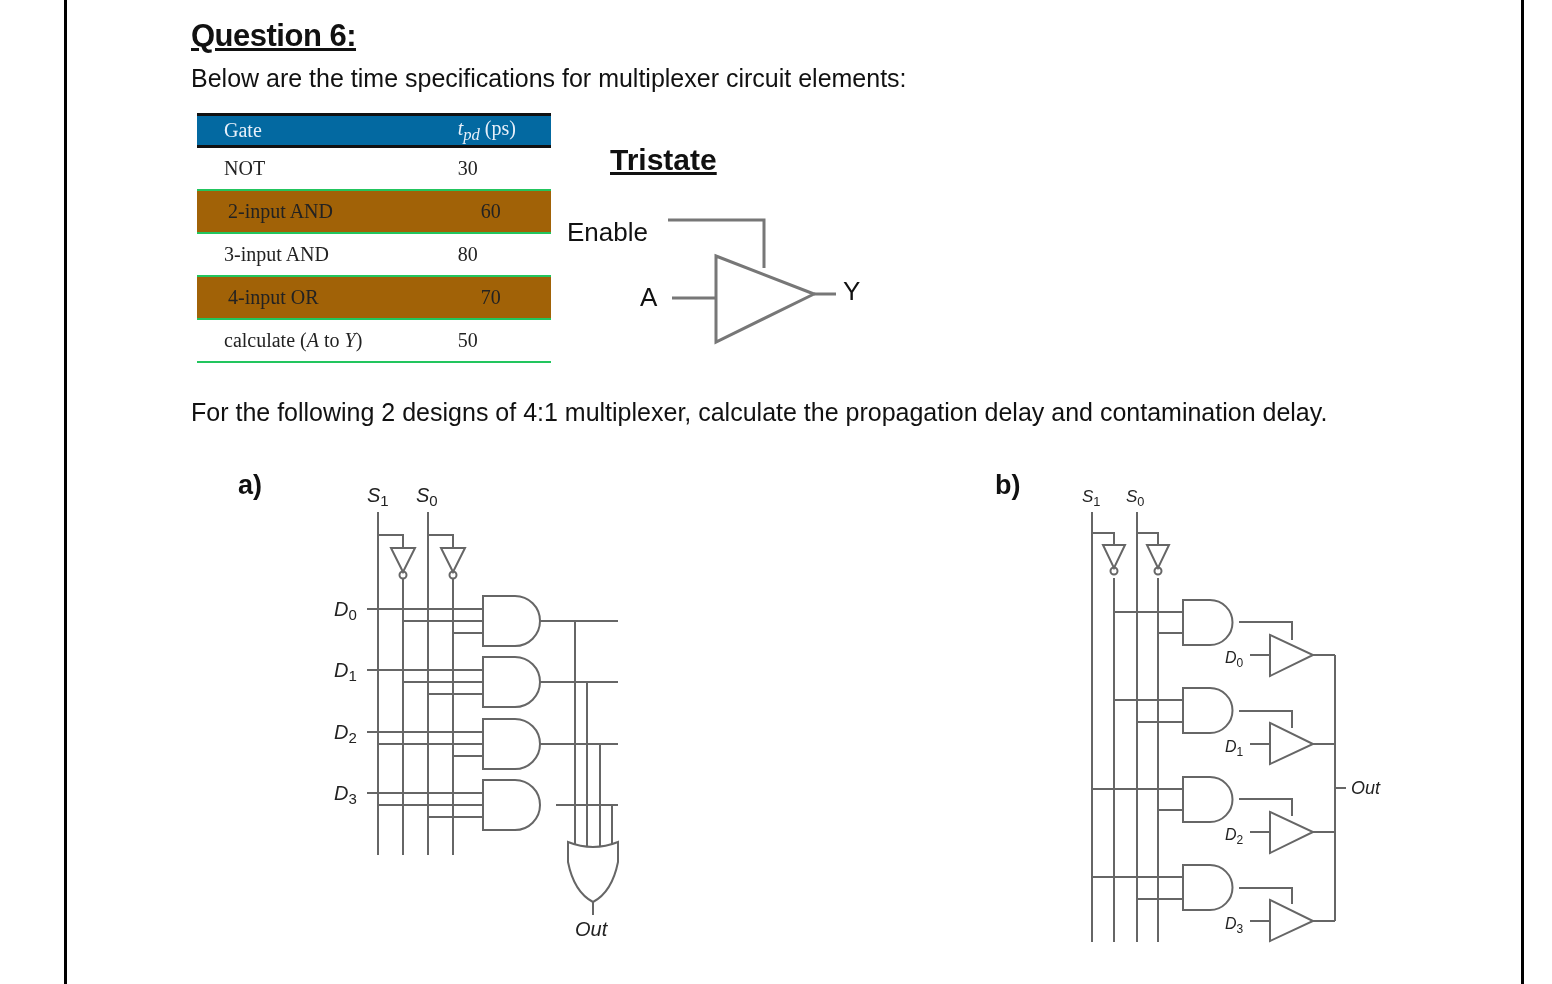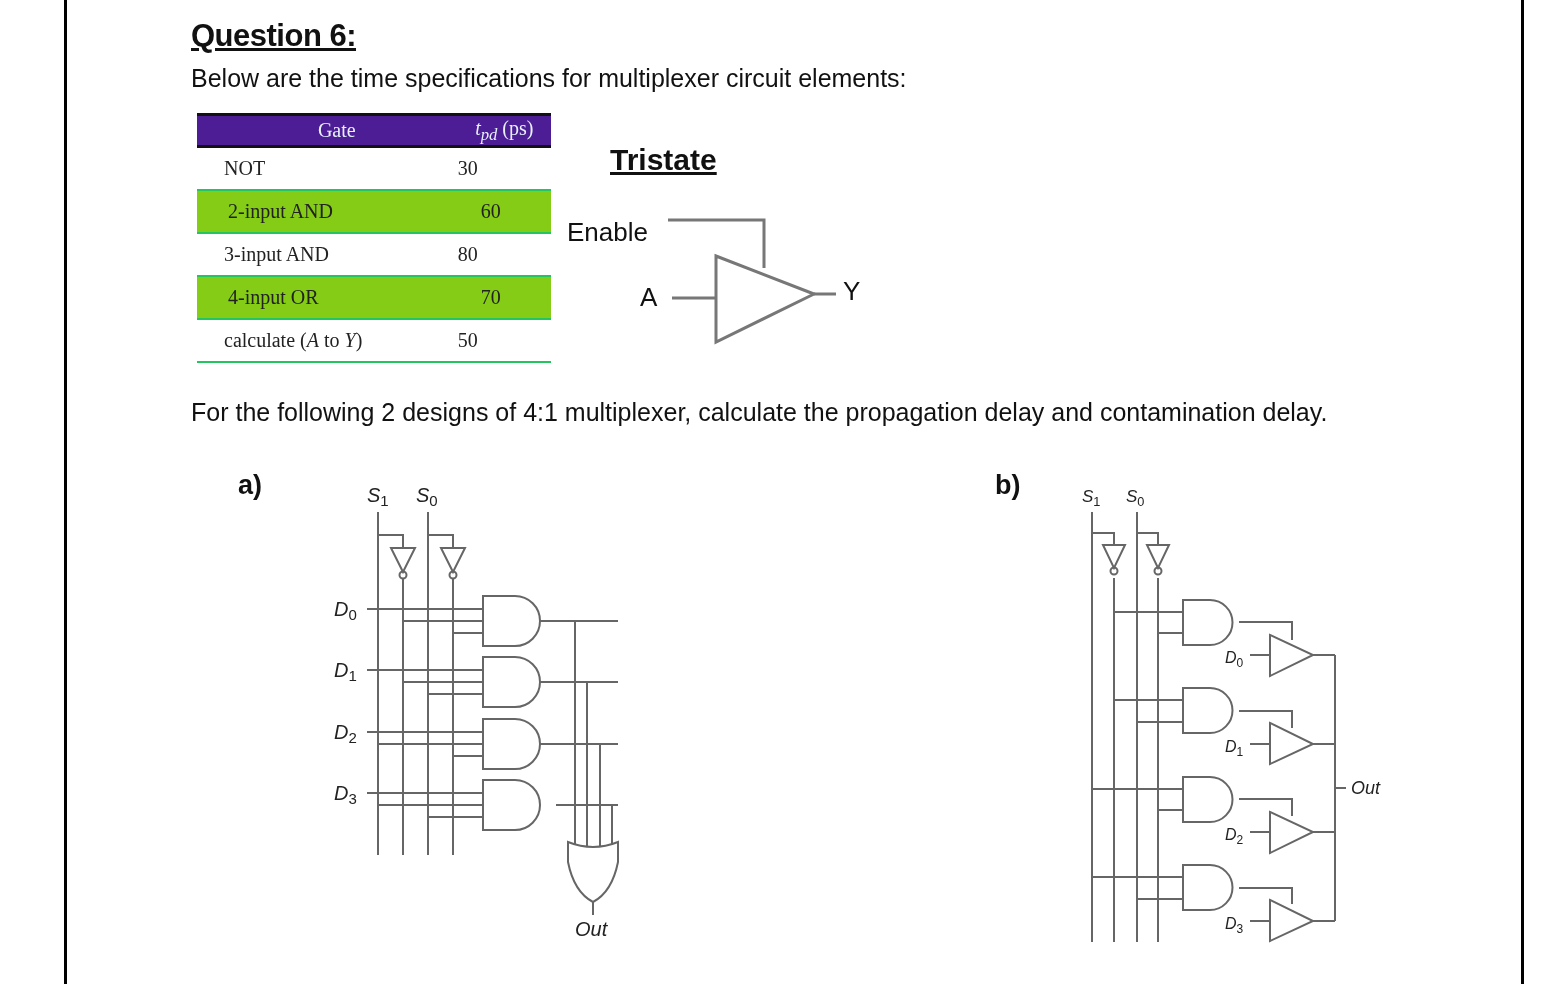--- a/index.html
+++ b/index.html
@@ -6,25 +6,25 @@
   body { width:1552px; height:984px; position:relative; overflow:hidden; font-family:"Liberation Sans", sans-serif; color:#111; }
   .border-left { position:absolute; left:64px; top:0; width:3px; height:984px; background:#000; }
   .border-right { position:absolute; left:1521px; top:0; width:3px; height:984px; background:#000; }
   .q-title { position:absolute; left:191px; top:18px; font-size:31px; font-weight:bold; text-decoration:underline; font-family:"Liberation Sans", sans-serif; letter-spacing:-0.5px;text-align:center; }
   .intro { position:absolute; left:191px; top:64px; font-size:25px; font-family:"Liberation Sans", sans-serif; }
   .prompt { position:absolute; left:191px; top:392px; width:1300px; font-size:25px; line-height:40px; }
   .label-a { position:absolute; left:238px; top:470px; font-size:27px; font-weight:bold; }
   .label-b { position:absolute; left:995px; top:470px; font-size:27px; font-weight:bold; }
 
   table.spec { position:absolute; left:197px; top:113px; width:354px; border-collapse:collapse; font-family:"Liberation Serif", serif; font-size:20px; color:#222; }
-  table.spec th { background:#4c1d95; color:#e8f0fa; font-weight:normal; text-align:center; height:29px; padding:0 0 0 27px; border-top:3px solid #111; border-bottom:3px solid #111; }
+  table.spec th { background:#0369a1; color:#e8f0fa; font-weight:normal; text-align:left; height:29px; padding:0 0 0 27px; border-top:3px solid #111; border-bottom:3px solid #111; }
   table.spec th.v { padding-left:8px; }
   table.spec td { height:41px; padding:0 0 0 27px; border-bottom:2px solid #22c55e; }
   table.spec td.v { padding-left:8px; }
-  table.spec tr.alt td { background:#84cc16;padding-left:31px; }
+  table.spec tr.alt td { background:#a16207;padding-left:31px; }
   table.spec tr.last td { height:38px; }
   .it { font-style:italic; }
   .tri-title { position:absolute; left:610px; top:143px; font-size:30px; font-weight:bold; text-decoration:underline; }
   .tri-lbl { position:absolute; font-size:26px; }
 
   svg text { font-family:"Liberation Sans", sans-serif; font-style:italic; fill:#222; }
 </style>
 </head>
 <body>
 

